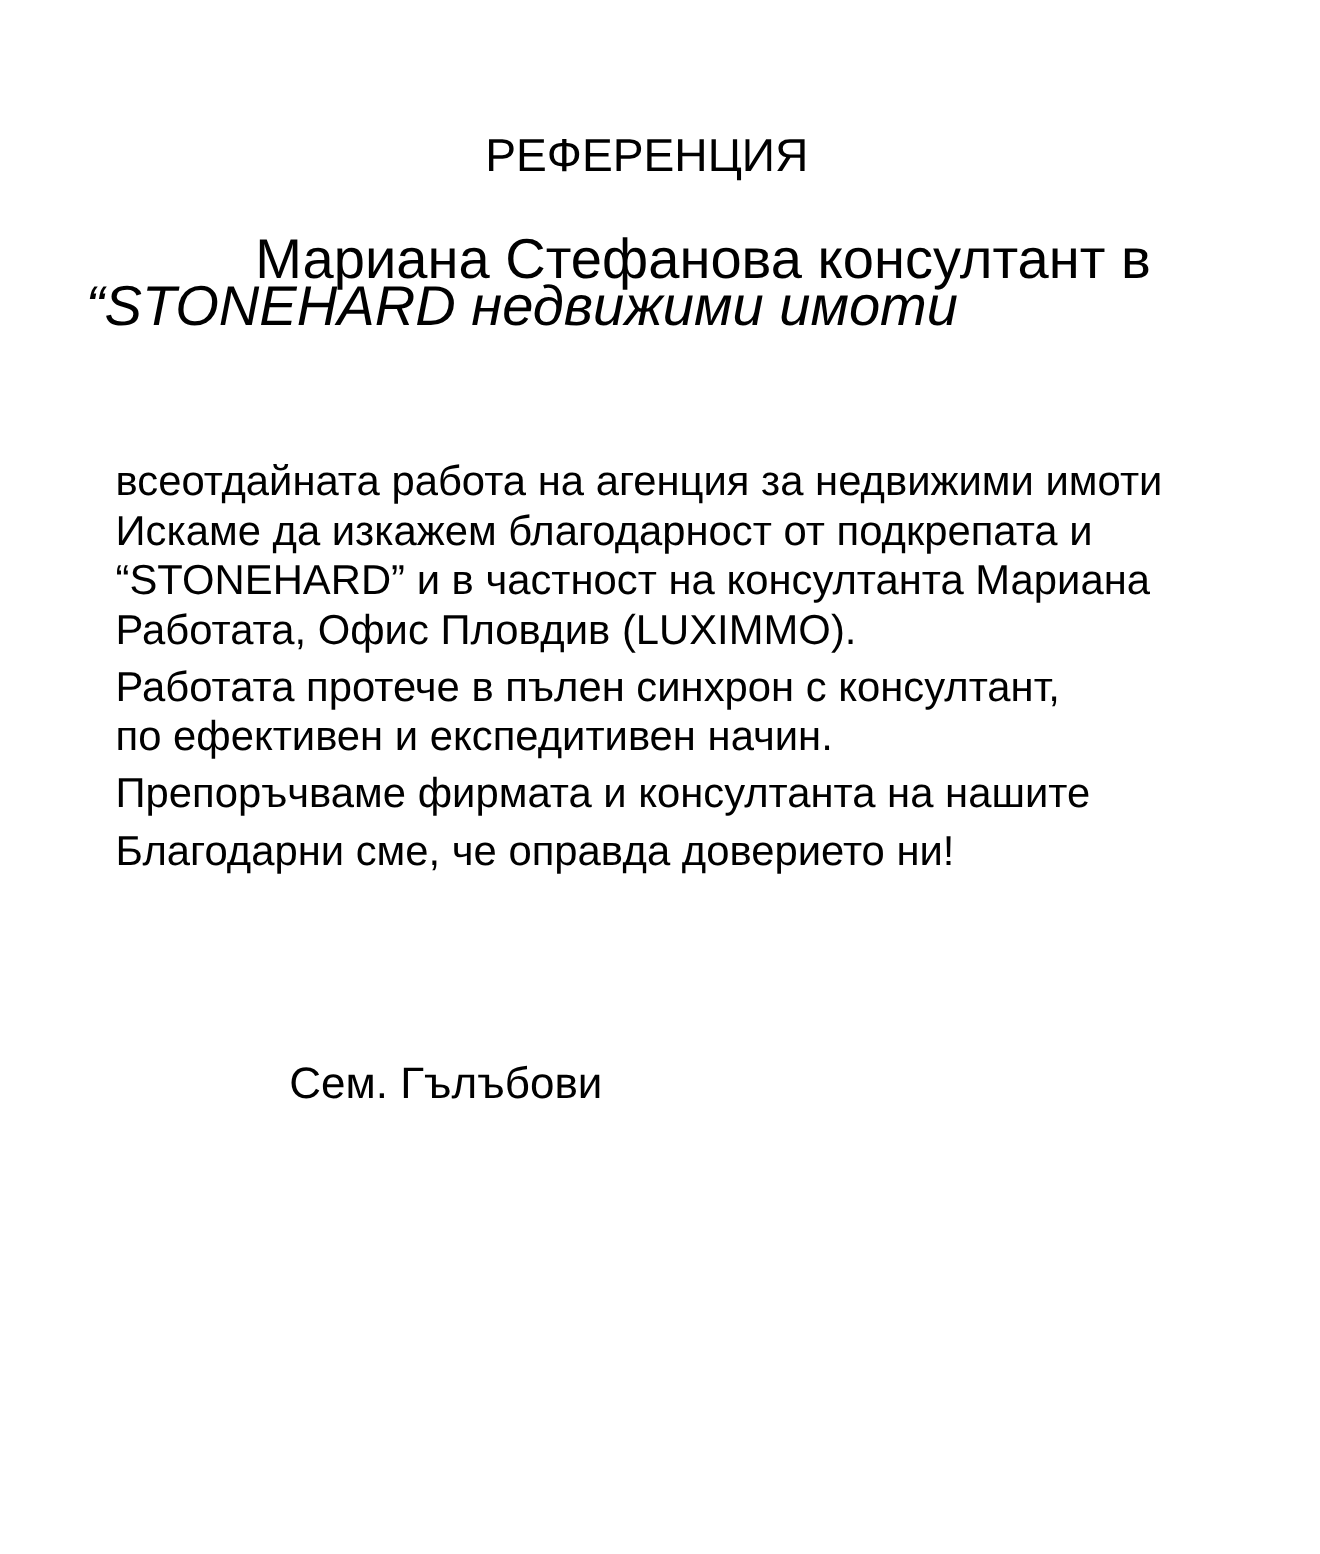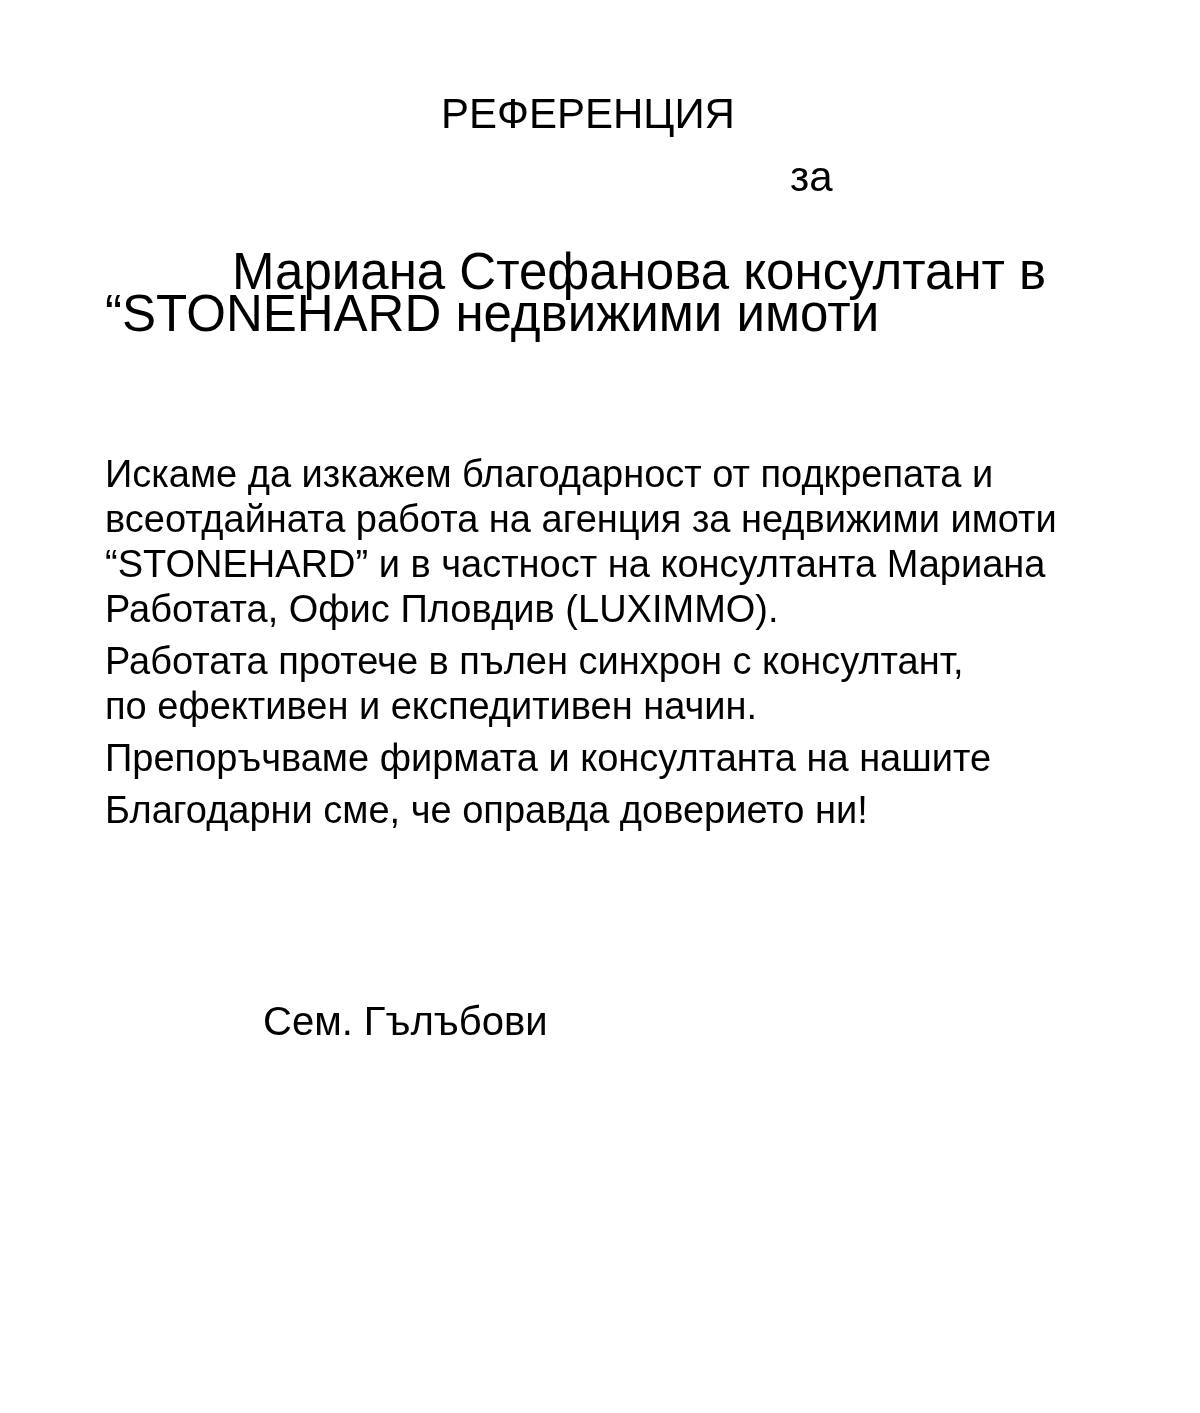--- a/index.html
+++ b/index.html
@@ -4,21 +4,21 @@
 <style>
   * { margin: 0; padding: 0; box-sizing: border-box; }
   html, body { background: #ffffff; }
   .page {
     position: relative;
     width: 1200px;
     height: 1413px;
     background: #ffffff;
     color: #000000;
     font-family: "Liberation Sans", "DejaVu Sans", sans-serif;
-    padding-top: 89px;
+    padding-top: 116px;
     overflow: hidden;
   }
   .title {
     font-size: 42px;
     line-height: 50px;
     font-weight: 400;
     text-align: center;
     position: relative;
     left: -12px;
   }
@@ -26,52 +26,51 @@
     font-size: 42px;
     line-height: 50px;
     margin: 13px 0 0 790px;
   }
   .subject {
     margin-top: 49px;
     font-size: 51px;
     line-height: 42px;
   }
   .subject-line-1 { margin-left: 232px; }
-  .subject-line-2 { margin-left: 105px; }
+  .subject-line-2 { margin-left: 78px; font-style: italic; }
   .bodytext {
     margin: 117px 40px 0 105px;
     font-size: 38px;
     line-height: 45px;
   }
   .para { margin: 0 0 7px 0; }
   .signature {
     font-size: 40px;
     line-height: 48px;
     margin: 164px 0 0 263px;
   }
 </style>
 </head>
 <body>
 
 <div class="page">
 
   <div class="title">РЕФЕРЕНЦИЯ</div>
 
-  <div class="preposition">за</div>
 
   <div class="subject">
     <div class="subject-line-1">Мариана Стефанова консултант в</div>
     <div class="subject-line-2">“STONEHARD недвижими имоти</div>
   </div>
 
   <div class="bodytext">
 
     <div class="para">
+      <div class="line">всеотдайната работа на агенция за недвижими имоти</div>
       <div class="line">Искаме да изкажем благодарност от подкрепата и</div>
-      <div class="line">всеотдайната работа на агенция за недвижими имоти</div>
       <div class="line">“STONEHARD” и в частност на консултанта Мариана</div>
       <div class="line">Работата, Офис Пловдив (LUXIMMO).</div>
     </div>
 
     <div class="para">
       <div class="line">Работата протече в пълен синхрон с консултант,</div>
       <div class="line">по ефективен и експедитивен начин.</div>
     </div>
 
     <div class="para">

